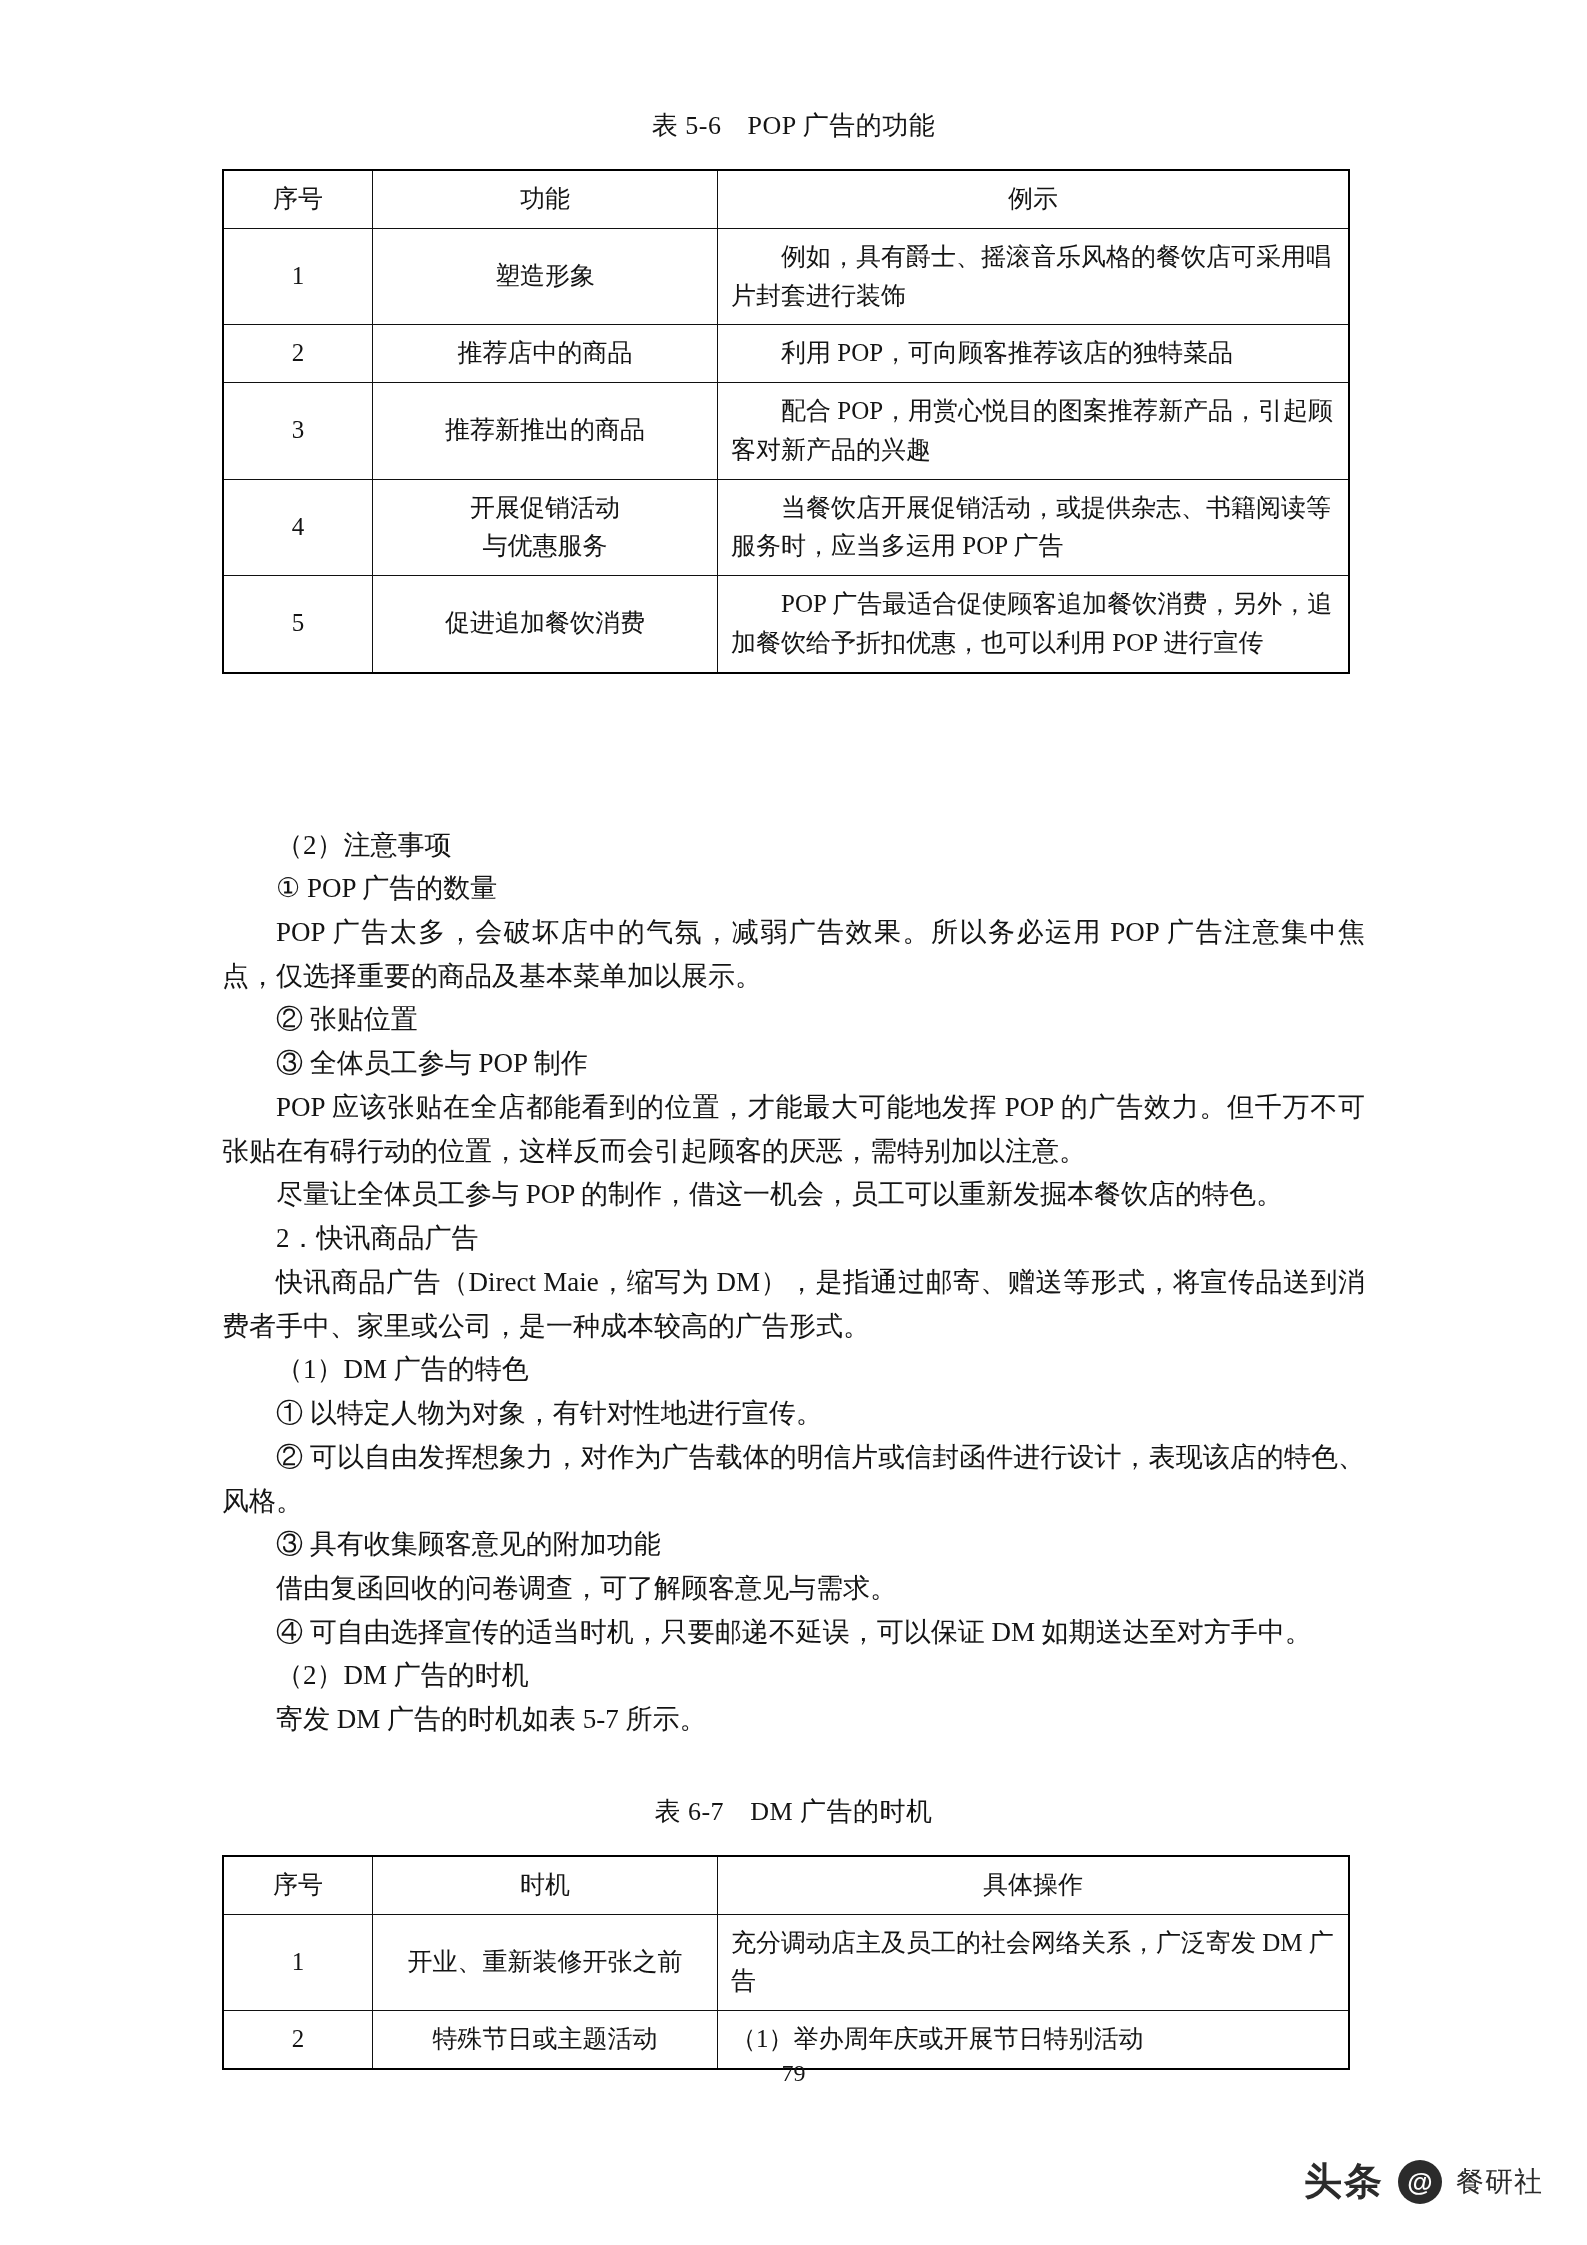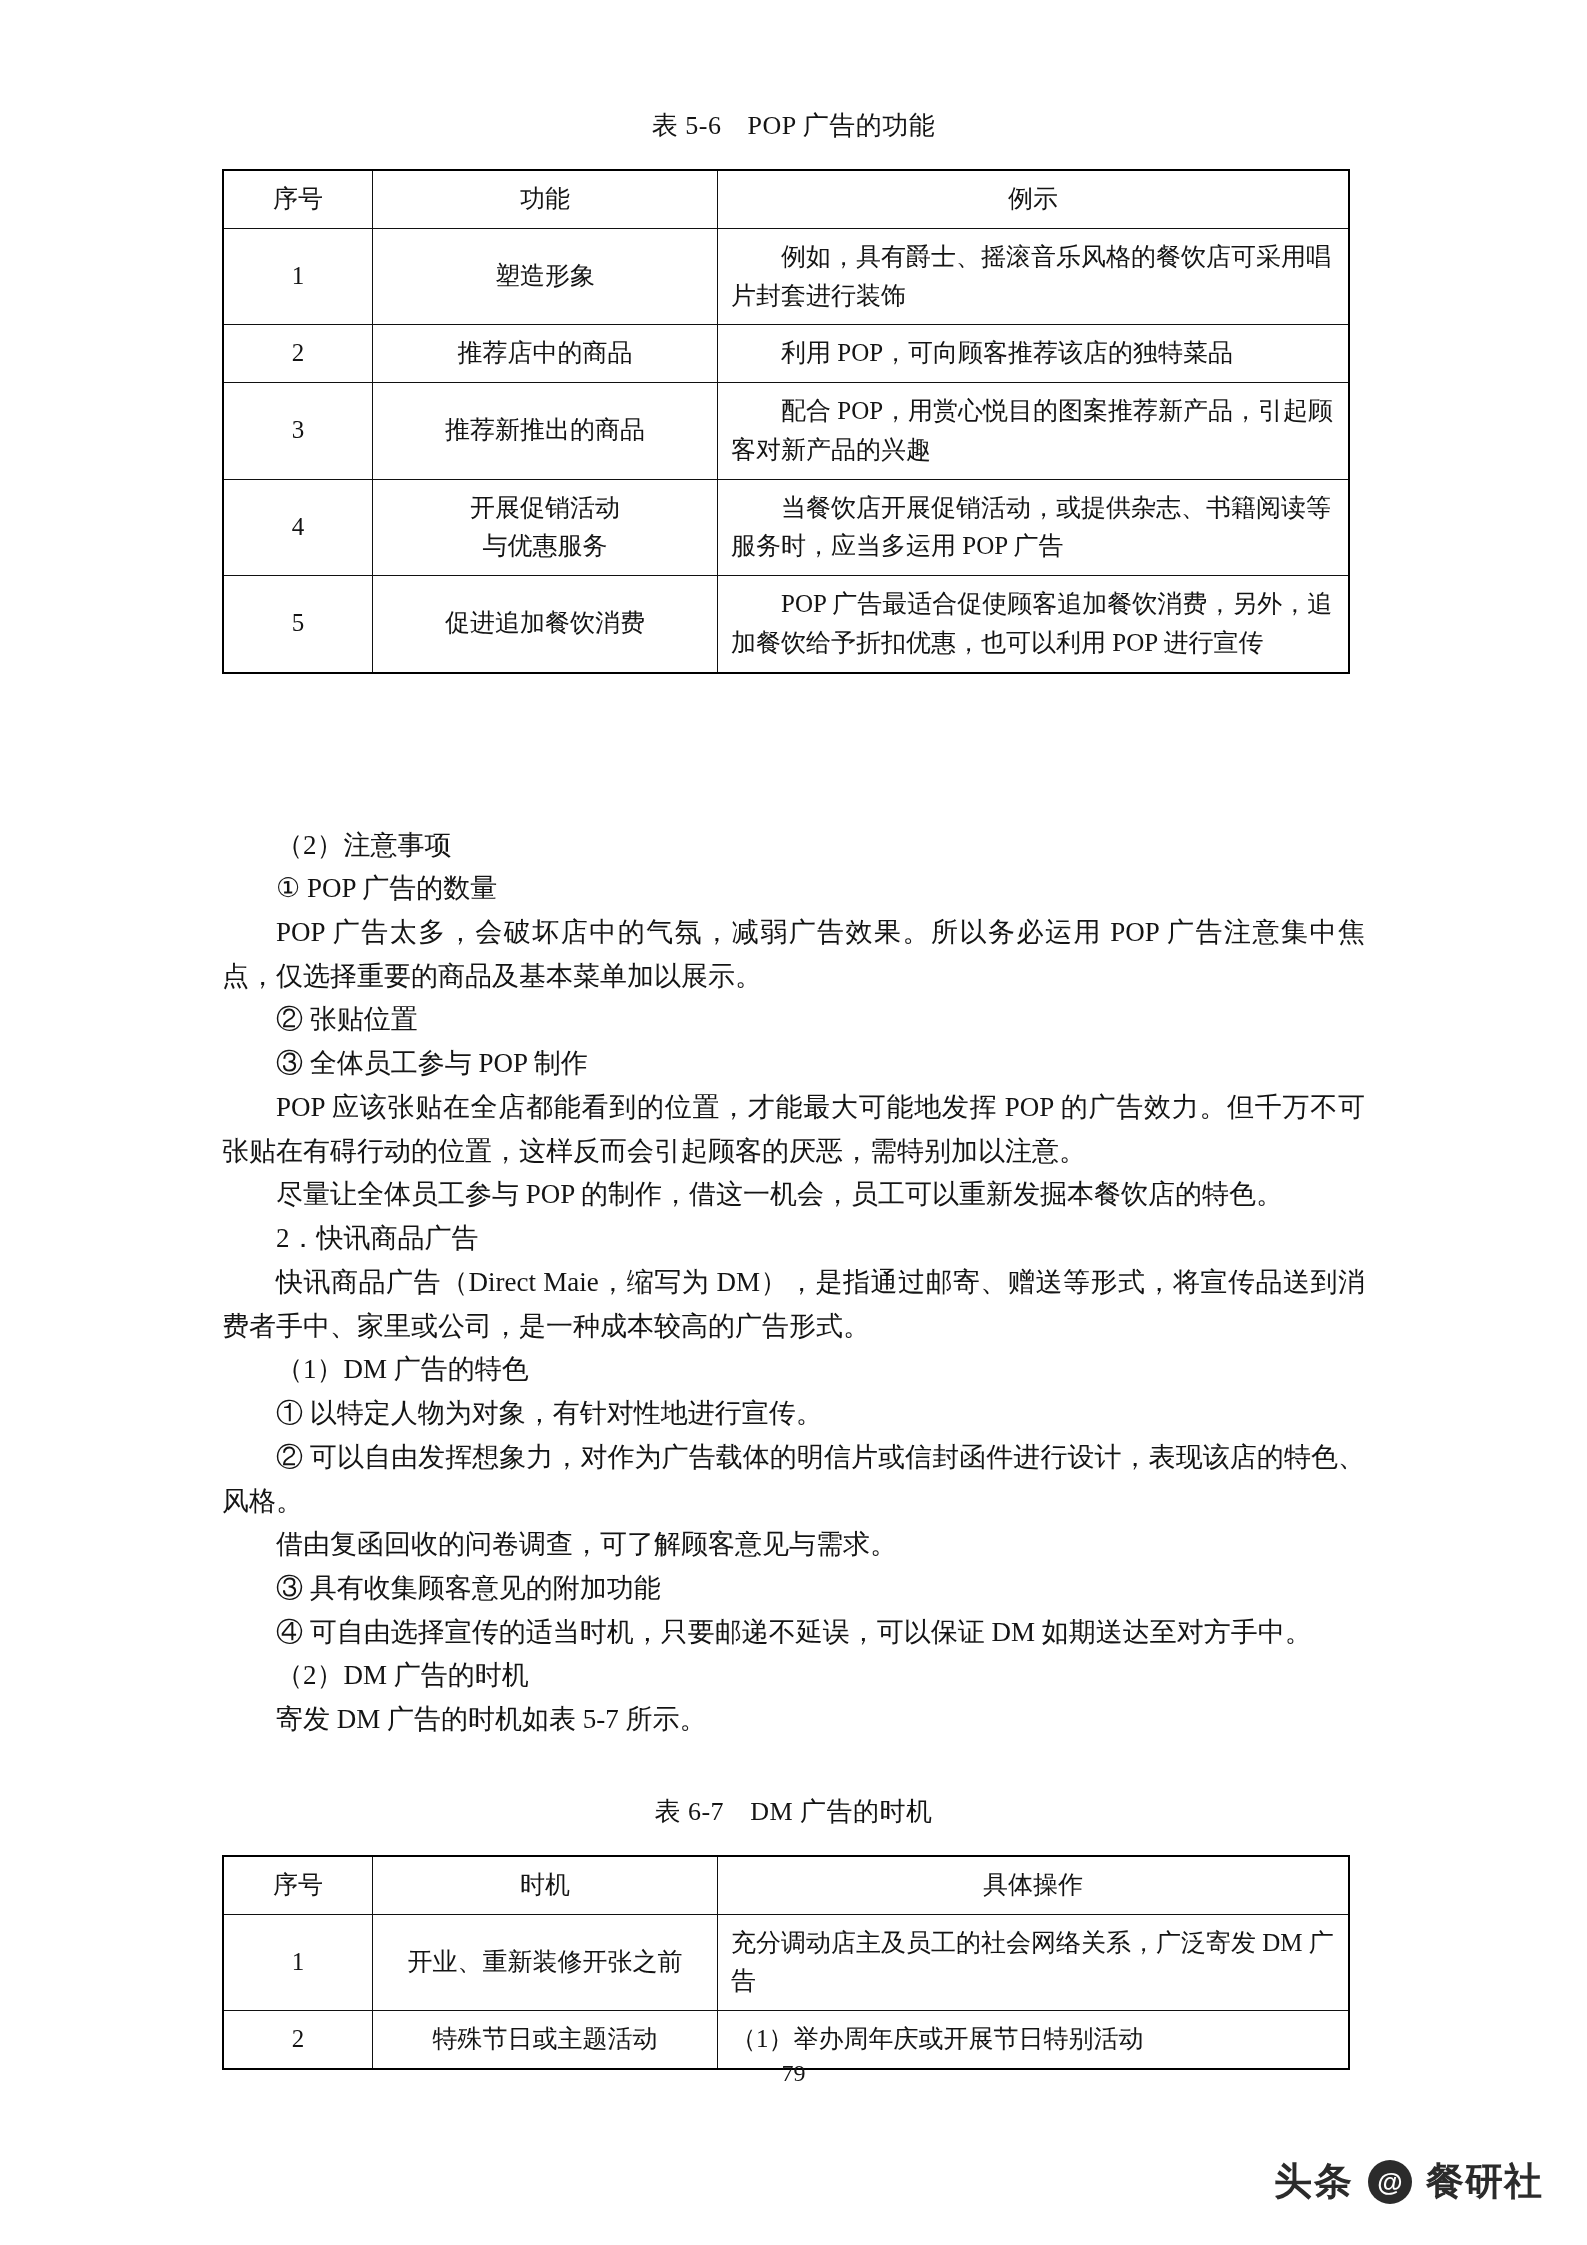--- a/index.html
+++ b/index.html
@@ -109,22 +109,22 @@
     background: #2b2b2b;
     color: #ffffff;
     font-family: "Liberation Sans", "DejaVu Sans", sans-serif;
     font-size: 26px;
     font-weight: bold;
     display: flex; align-items: center; justify-content: center;
     line-height: 1;
   }
   .watermark .wm-brand {
     font-family: "Liberation Sans", "DejaVu Sans", sans-serif;
-    font-size: 38px;
-    font-weight: bold;
+    font-size: 28px;
+    font-weight: normal;
     letter-spacing: 1px;
   }
 </style>
 </head>
 <body>
 
 <div id="page">
 
   <div class="content">
 
@@ -181,22 +181,22 @@
     <p class="para indent">POP 广告太多，会破坏店中的气氛，减弱广告效果。所以务必运用 POP 广告注意集中焦点，仅选择重要的商品及基本菜单加以展示。</p>
     <p class="para indent">② 张贴位置</p>
     <p class="para indent">③ 全体员工参与 POP 制作</p>
     <p class="para indent">POP 应该张贴在全店都能看到的位置，才能最大可能地发挥 POP 的广告效力。但千万不可张贴在有碍行动的位置，这样反而会引起顾客的厌恶，需特别加以注意。</p>
     <p class="para indent">尽量让全体员工参与 POP 的制作，借这一机会，员工可以重新发掘本餐饮店的特色。</p>
     <p class="para indent">2．快讯商品广告</p>
     <p class="para indent">快讯商品广告（Direct Maie，缩写为 DM），是指通过邮寄、赠送等形式，将宣传品送到消费者手中、家里或公司，是一种成本较高的广告形式。</p>
     <p class="para indent">（1）DM 广告的特色</p>
     <p class="para indent">① 以特定人物为对象，有针对性地进行宣传。</p>
     <p class="para indent">② 可以自由发挥想象力，对作为广告载体的明信片或信封函件进行设计，表现该店的特色、风格。</p>
+    <p class="para indent">③ 具有收集顾客意见的附加功能</p>
     <p class="para indent">借由复函回收的问卷调查，可了解顾客意见与需求。</p>
-    <p class="para indent">③ 具有收集顾客意见的附加功能</p>
     <p class="para indent">④ 可自由选择宣传的适当时机，只要邮递不延误，可以保证 DM 如期送达至对方手中。</p>
     <p class="para indent">（2）DM 广告的时机</p>
     <p class="para indent">寄发 DM 广告的时机如表 5-7 所示。</p>
 
     <div class="spacer-l"></div>
 
     <div class="table-caption">
       <span class="cap-label">表 6-7</span><span class="cap-gap"></span><span class="cap-title">DM 广告的时机</span>
     </div>
 

